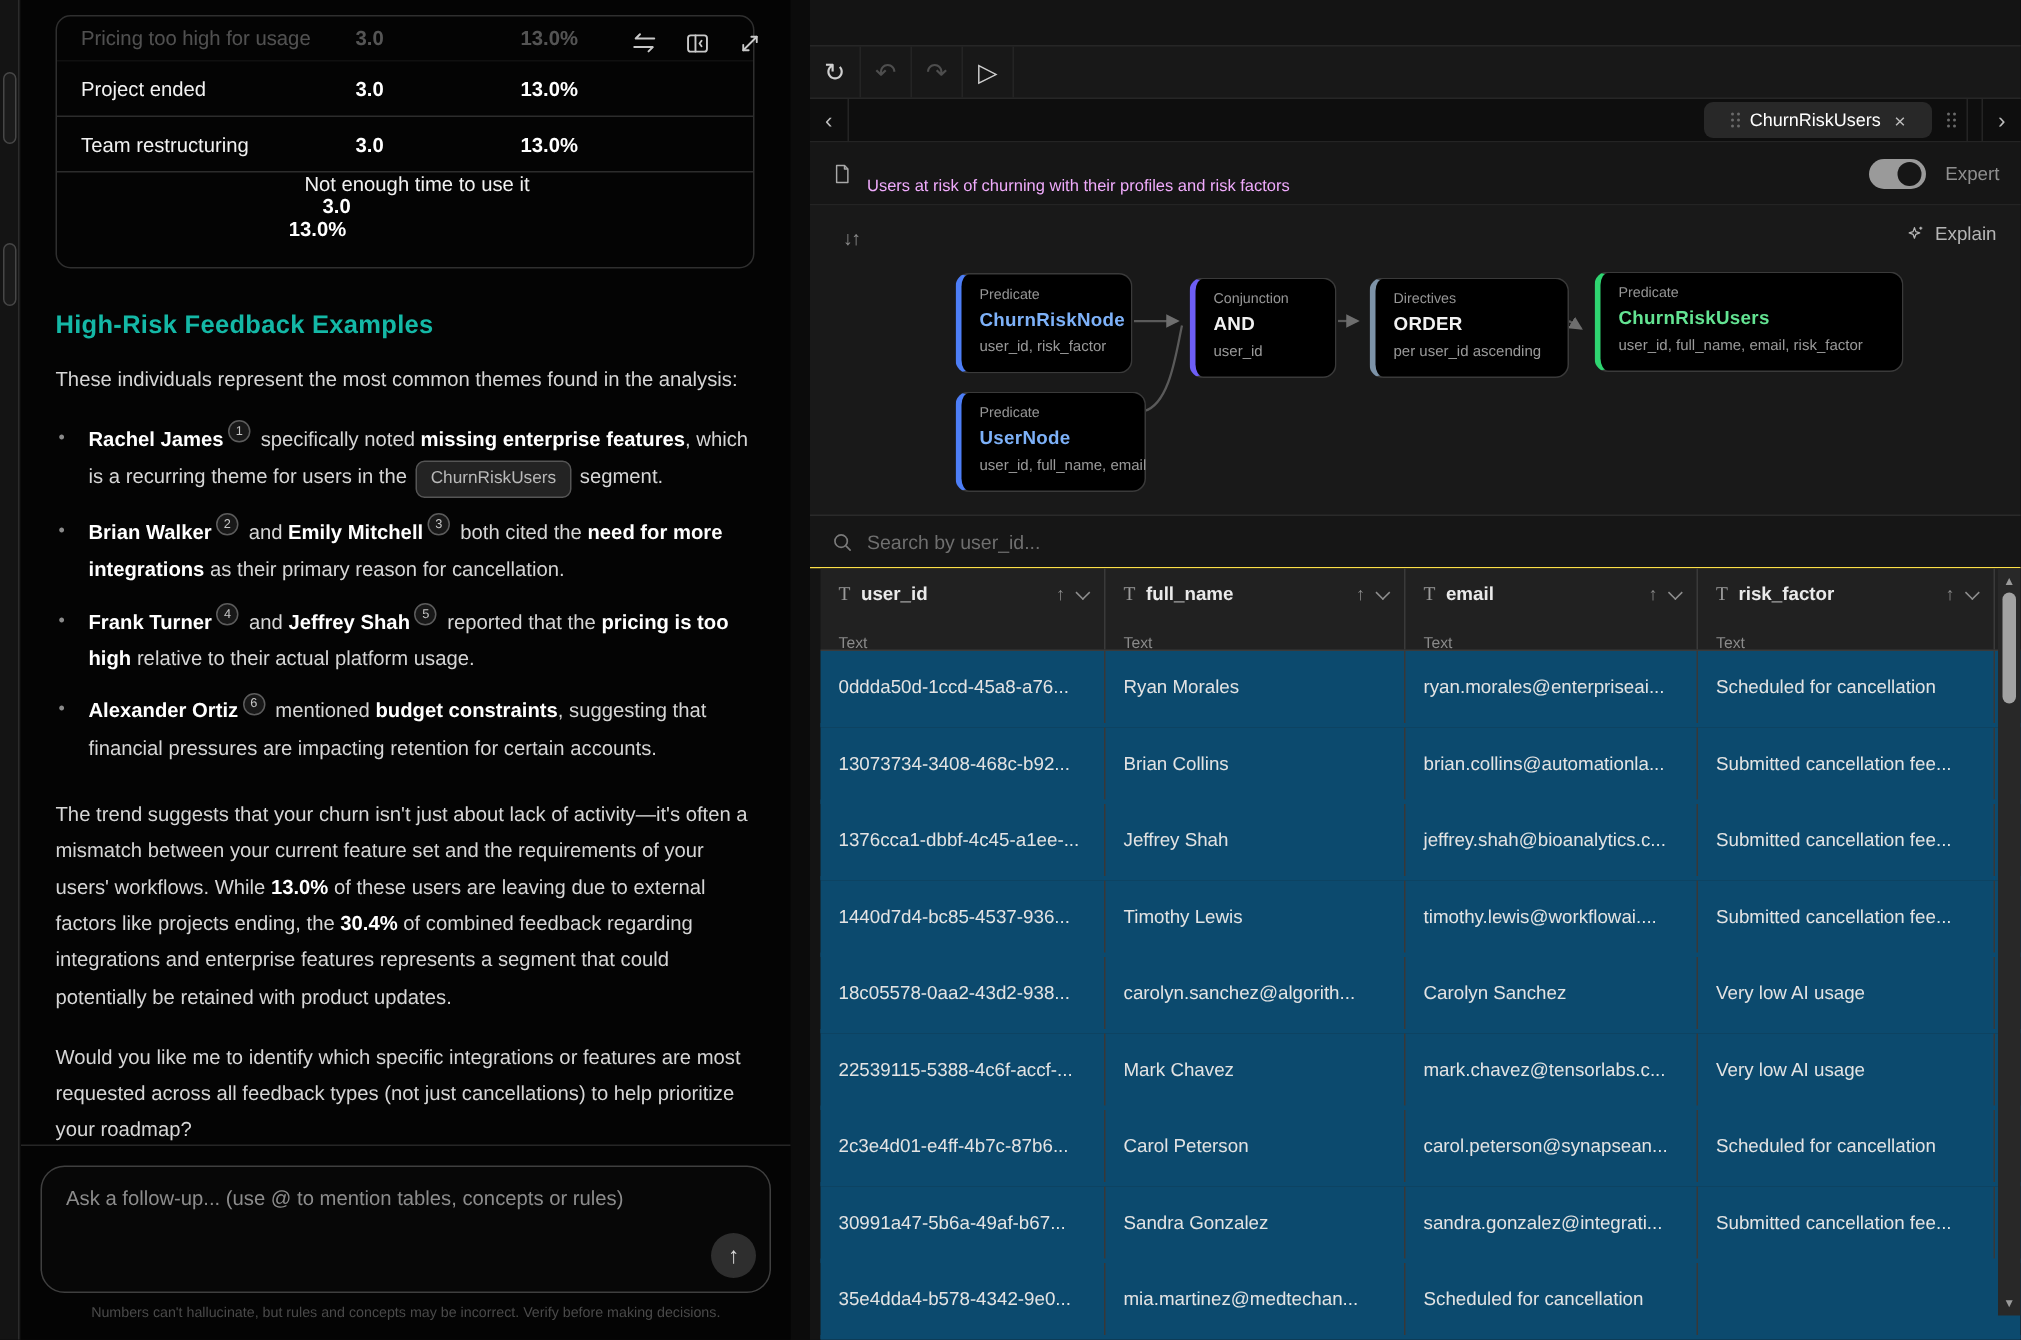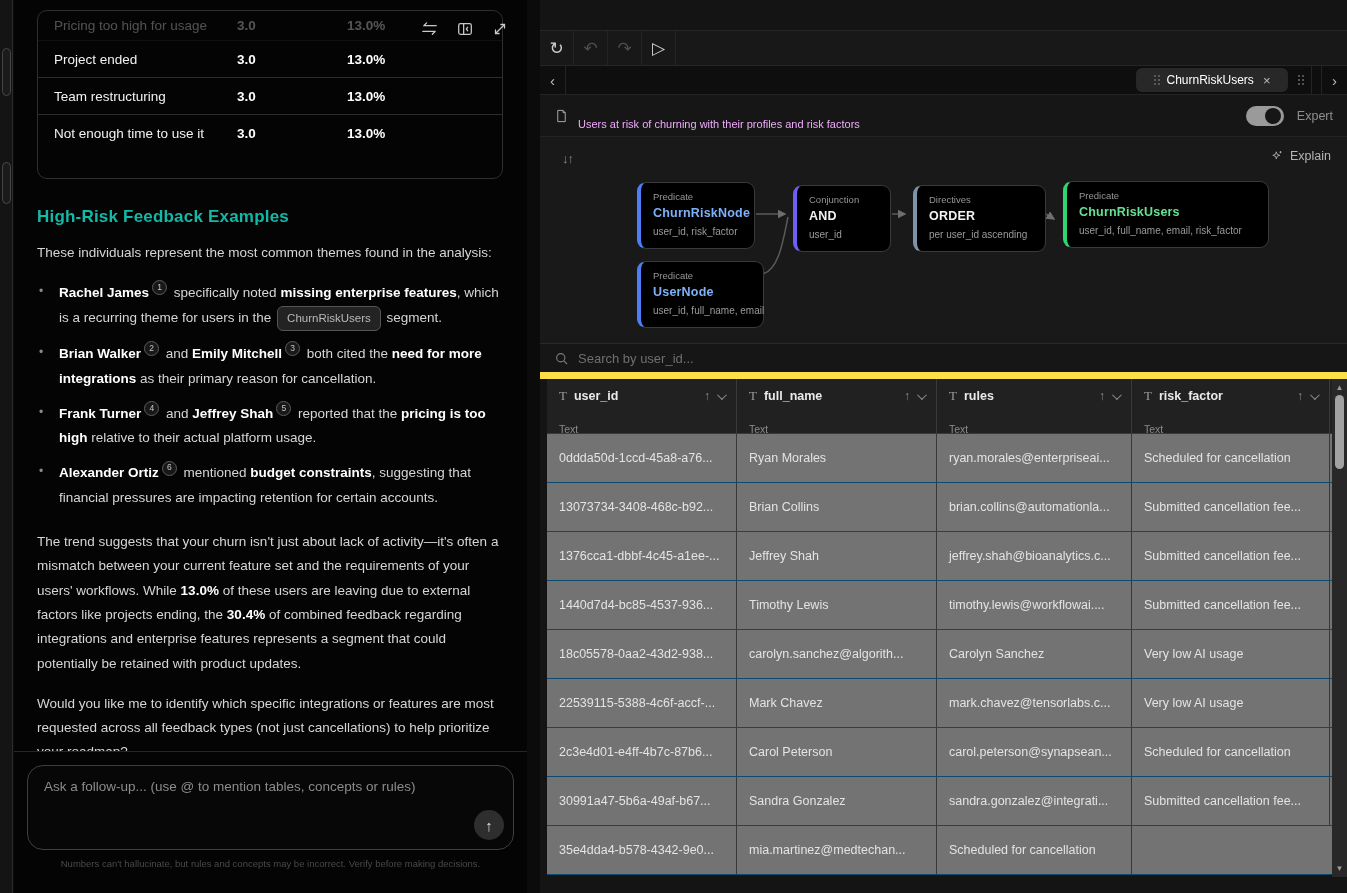--- a/index.html
+++ b/index.html
@@ -13,38 +13,38 @@
 
   
   .chat-panel { position:absolute; left:14px; top:0; width:513px; height:893px; background:#040404; }
   .chat-scroll { position:absolute; left:0; top:0; right:0; bottom:130px; padding:10px 14px 0 13px; overflow:hidden; }
 
   .msg-toolbar { position:absolute; top:20px; right:18px; display:flex; gap:17px; z-index:5; }
   .msg-toolbar svg { display:block; stroke:#c9c9c9; fill:none; stroke-width:1.4; stroke-linecap:round; stroke-linejoin:round; }
 
   .summary-table { border:1px solid #2f2f2f; border-radius:10px; overflow:hidden; margin:0 10px 28px 10px; }
   .srow { display:flex; align-items:center; height:37px; border-bottom:1px solid #2c2c2c; font-size:13.5px; }
-  .srow:last-child { border-bottom:none; }
+  .srow:last-child { border-bottom:none;flex-direction:column; }
   .srow.faded { opacity:.32; height:30px; }
   .sr-label { flex:1; padding-left:16px; color:#f2f2f2; }
   .sr-v1 { width:110px; font-weight:700; color:#fff; }
   .sr-v2 { width:155px; font-weight:700; color:#fff; }
   .srow-empty { height:26px; }
 
   .chat-heading { font-size:17px; font-weight:700; color:#14b8a6; margin:0 10px 14px; letter-spacing:.2px; }
   .chat-para { font-size:13.5px; line-height:1.8; color:#d6d6d6; margin:0 10px 16px; }
   .chat-para strong, .bullet strong { color:#ffffff; font-weight:700; }
 
   ul.bullets { list-style:none; margin:4px 10px 20px; }
   .bullet { position:relative; padding-left:22px; margin-bottom:11px; font-size:13.5px; line-height:1.8; color:#d6d6d6; }
   .bullet::before { content:"•"; position:absolute; left:2px; top:0; color:#8a8a8a; font-size:12px; }
   .num-badge { display:inline-flex; align-items:center; justify-content:center; width:15px; height:15px; border:1px solid #5c5c5c; border-radius:50%; background:#181818; color:#c6c6c6; font-size:8.5px; transform:translateY(-7px); margin:0 3px; }
   .entity-chip { display:inline-block; background:#232323; border:1px solid #555; border-radius:6px; padding:1px 9px 2px; font-size:11.5px; color:#b9b9b9; margin:0 2px; }
 
-  .composer-wrap { position:absolute; left:0; right:0; bottom:12px; height:130px; border-top:1px solid #262626; background:#040404; padding:13px 13px 0; }
+  .composer-wrap { position:absolute; left:0; right:0; bottom:0; height:130px; border-top:1px solid #262626; background:#040404; padding:13px 13px 0; }
   .composer { position:relative; height:85px; border:1px solid #3f3f3f; border-radius:16px; background:#070707; }
   .composer textarea { width:100%; height:100%; background:transparent; border:none; outline:none; resize:none; color:#d8d8d8; font-family:"Liberation Sans",sans-serif; font-size:13.5px; padding:13px 46px 10px 16px; }
   .composer textarea::placeholder { color:#8c8c8c; }
   .send-btn { position:absolute; right:9px; bottom:9px; width:30px; height:30px; border-radius:50%; background:#2e2e2e; display:flex; align-items:center; justify-content:center; color:#d9d9d9; font-size:15px; cursor:pointer; }
   .disclaimer { text-align:center; font-size:9.5px; color:#4a4a4a; margin-top:8px; }
 
   
   .right-panel { position:absolute; left:540px; top:0; width:807px; height:893px; background:#141414; }
 
   .rp-toolbar { position:absolute; top:30px; left:0; right:0; height:36px; background:#181818; border-top:1px solid #262626; border-bottom:1px solid #262626; display:flex; }
@@ -74,36 +74,36 @@
   .flow-sort { position:absolute; top:14px; left:22px; color:#8a8a8a; font-size:13px; letter-spacing:-1px; cursor:pointer; }
   .flow-explain { position:absolute; top:12px; right:16px; display:flex; align-items:center; gap:6px; color:#b5b5b5; font-size:12.5px; cursor:pointer; }
   .flow-explain svg { stroke:#b5b5b5; fill:none; stroke-width:1.2; stroke-linejoin:round; }
   .flow-links { position:absolute; inset:0; pointer-events:none; }
   .fnode { position:absolute; background:#000000; border:1px solid #3a3a3a; border-left-width:4px; border-radius:9px; padding:8px 12px 9px; cursor:pointer; }
   .fn-kind { color:#969696; font-size:9.5px; margin-bottom:4px; }
   .fn-name { font-size:12.5px; font-weight:700; color:#f2f2f2; margin-bottom:4px; letter-spacing:.2px; }
   .fn-fields { color:#9a9a9a; font-size:10px; line-height:1.5; white-space:nowrap; }
   .fnode.wrap .fn-fields { white-space:normal; }
 
-  .rp-search { position:absolute; top:344px; left:0; right:0; height:35px; background:#161616; border-bottom:7px solid #fde047; display:flex; align-items:center; padding:0 14px; gap:9px; }
+  .rp-search { position:absolute; top:344px; left:0; right:0; height:35px; background:#161616; border-bottom:1px solid #fde047; display:flex; align-items:center; padding:0 14px; gap:9px; }
   .rp-search svg { stroke:#7a7a7a; fill:none; stroke-width:1.5; stroke-linecap:round; }
   .rp-search input { flex:1; background:transparent; border:none; outline:none; color:#cfcfcf; font-size:13px; font-family:"Liberation Sans",sans-serif; }
   .rp-search input::placeholder { color:#6f6f6f; }
 
   .rp-table { position:absolute; top:379px; left:0; right:0; bottom:0; background:#141414; padding-left:7px; }
   .tgrid { display:grid; grid-template-columns:190px 200px 195px 198px; }
   .thead { background:#212121; border-bottom:1px solid #3a3a3a; }
   .hcell { padding:9px 12px 7px; border-right:1px solid #3a3a3a; height:54px; }
   .hrow1 { display:flex; align-items:center; gap:7px; }
   .ticon { color:#9a9a9a; font-size:13px; font-family:"Liberation Serif",serif; }
   .hname { color:#eaeaea; font-size:12.5px; font-weight:700; flex:1; }
   .hsort { color:#8f8f8f; font-size:12px; cursor:pointer; }
   .hchev { width:7px; height:7px; border-right:1.5px solid #8f8f8f; border-bottom:1.5px solid #8f8f8f; transform:rotate(45deg) translateY(-2px); cursor:pointer; }
   .htype { color:#8a8a8a; font-size:10.5px; margin-top:19px; }
-  .drow { border-bottom:1px solid #0c4a6e; background:#737373; }
+  .drow { border-bottom:3px solid #0c4a6e; background:#0c4a6e; }
   .dcell { height:48px; display:flex; align-items:center; padding:0 12px; border-right:1px solid #383838; color:#e3e3e3; font-size:12.5px; white-space:nowrap; overflow:hidden; }
 
   .vscroll { position:absolute; right:0; top:379px; bottom:16px; width:15px; background:#282828; }
   .vs-arrow { position:absolute; left:0; width:15px; height:13px; color:#9a9a9a; font-size:8px; text-align:center; line-height:13px; cursor:pointer; }
   .vs-arrow.up { top:2px; }
   .vs-arrow.down { bottom:2px; }
   .vs-thumb { position:absolute; left:3px; top:16px; width:9px; height:74px; border-radius:5px; background:#a2a2a2; cursor:grab; }
 </style>
 </head>
 <body>
@@ -321,21 +321,21 @@
       <span class="ticon">T</span>
       <span class="hname">full_name</span>
       <span class="hsort">↑</span>
       <span class="hchev"></span>
     </div>
     <div class="htype">Text</div>
   </div>
         <div class="hcell">
     <div class="hrow1">
       <span class="ticon">T</span>
-      <span class="hname">rules</span>
+      <span class="hname">email</span>
       <span class="hsort">↑</span>
       <span class="hchev"></span>
     </div>
     <div class="htype">Text</div>
   </div>
         <div class="hcell">
     <div class="hrow1">
       <span class="ticon">T</span>
       <span class="hname">risk_factor</span>
       <span class="hsort">↑</span>

